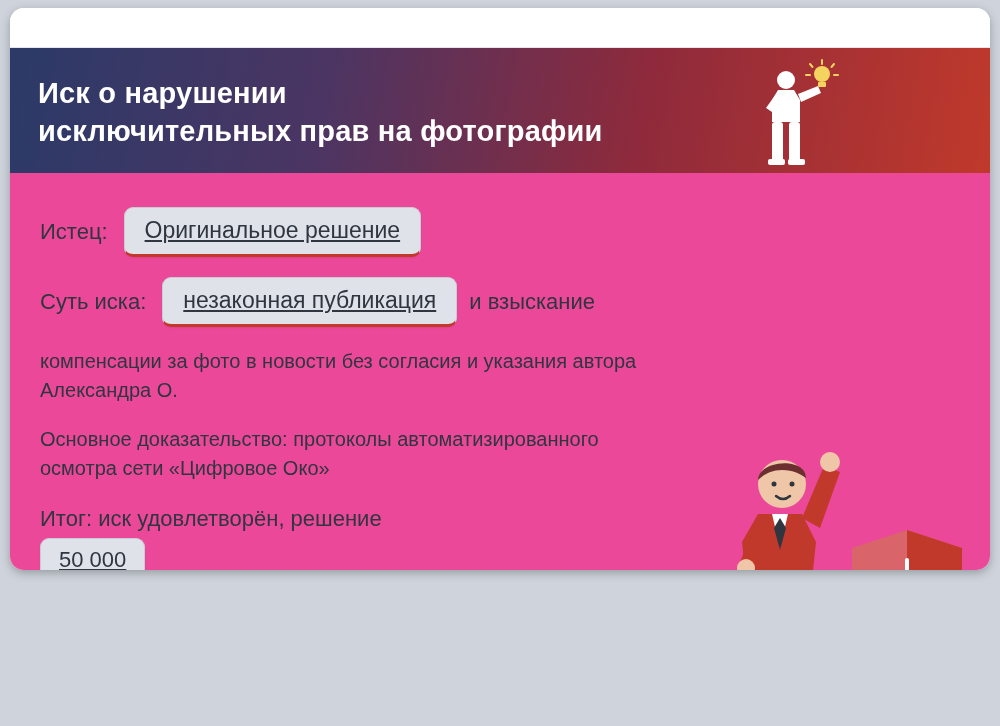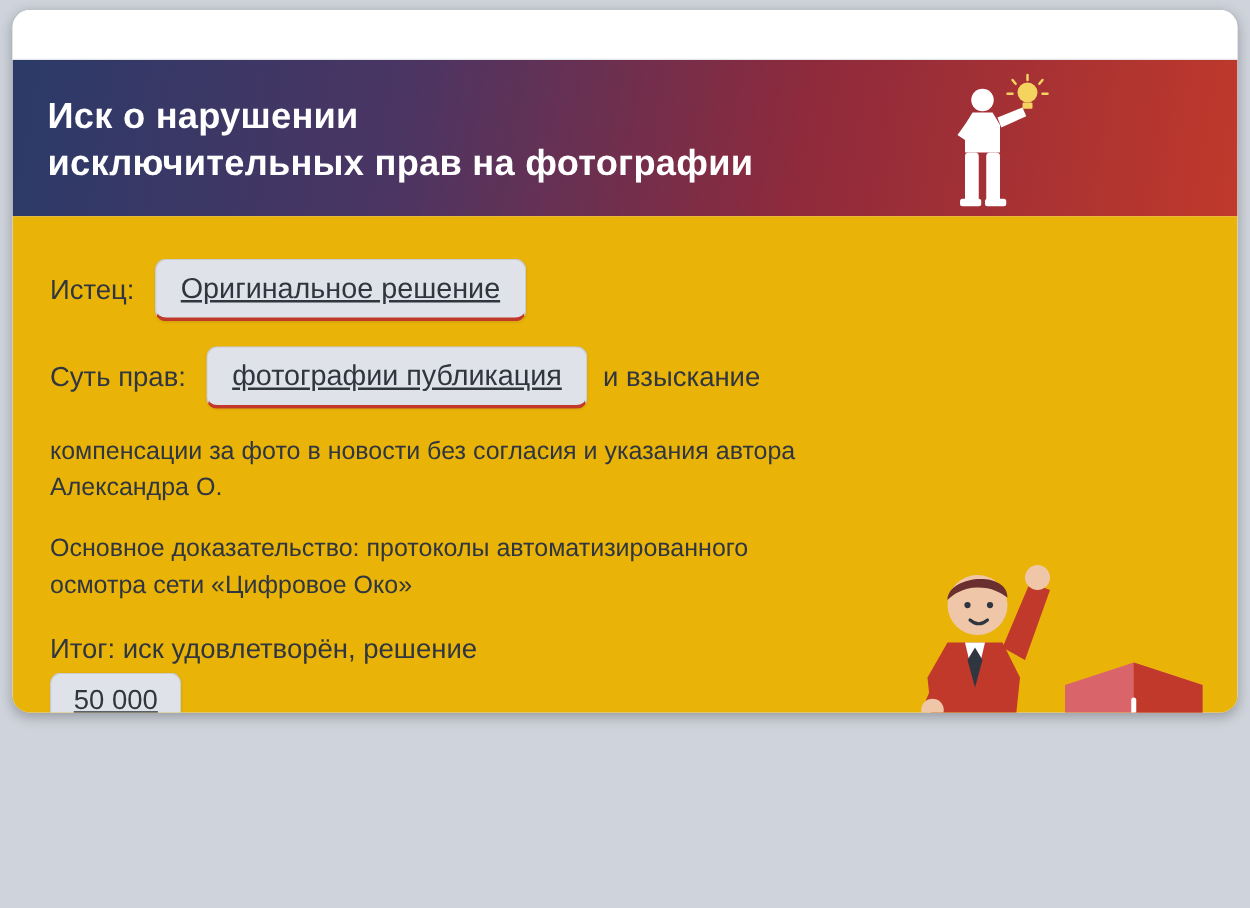--- a/index.html
+++ b/index.html
@@ -43,21 +43,21 @@
   }
   .header-figure {
     position: absolute;
     right: 138px; top: 10px;
     width: 110px; height: 112px;
   }
   
   .body {
     position: absolute;
     left: 0; top: 165px; width: 100%; height: 545px;
-    background: #eab308;
+    background: #ec4899;
     padding: 34px 30px 0 30px;
   }
   .row {
     display: flex;
     align-items: center;
     flex-wrap: wrap;
     margin-bottom: 20px;
   }
   .txt {
     font-size: 22px;
@@ -131,22 +131,22 @@
 
   <div class="body">
 
     <div class="row">
       <span class="txt label">Истец:</span>
       <span class="chip">Оригинальное решение</span>
     </div>
 
 
     <div class="row">
-      <span class="txt label">Суть прав:</span>
-      <span class="chip">фотографии публикация</span>
+      <span class="txt label">Суть иска:</span>
+      <span class="chip">незаконная публикация</span>
       <span class="txt">и взыскание</span>
     </div>
 
     <div class="para">компенсации за фото в новости без согласия и указания автора Александра О.</div>
 
     <div class="para">Основное доказательство: протоколы автоматизированного осмотра сети «Цифровое Око»</div>
 
     <div class="txt block">Итог: иск удовлетворён, решение</div>
 
     <div class="result-row">

